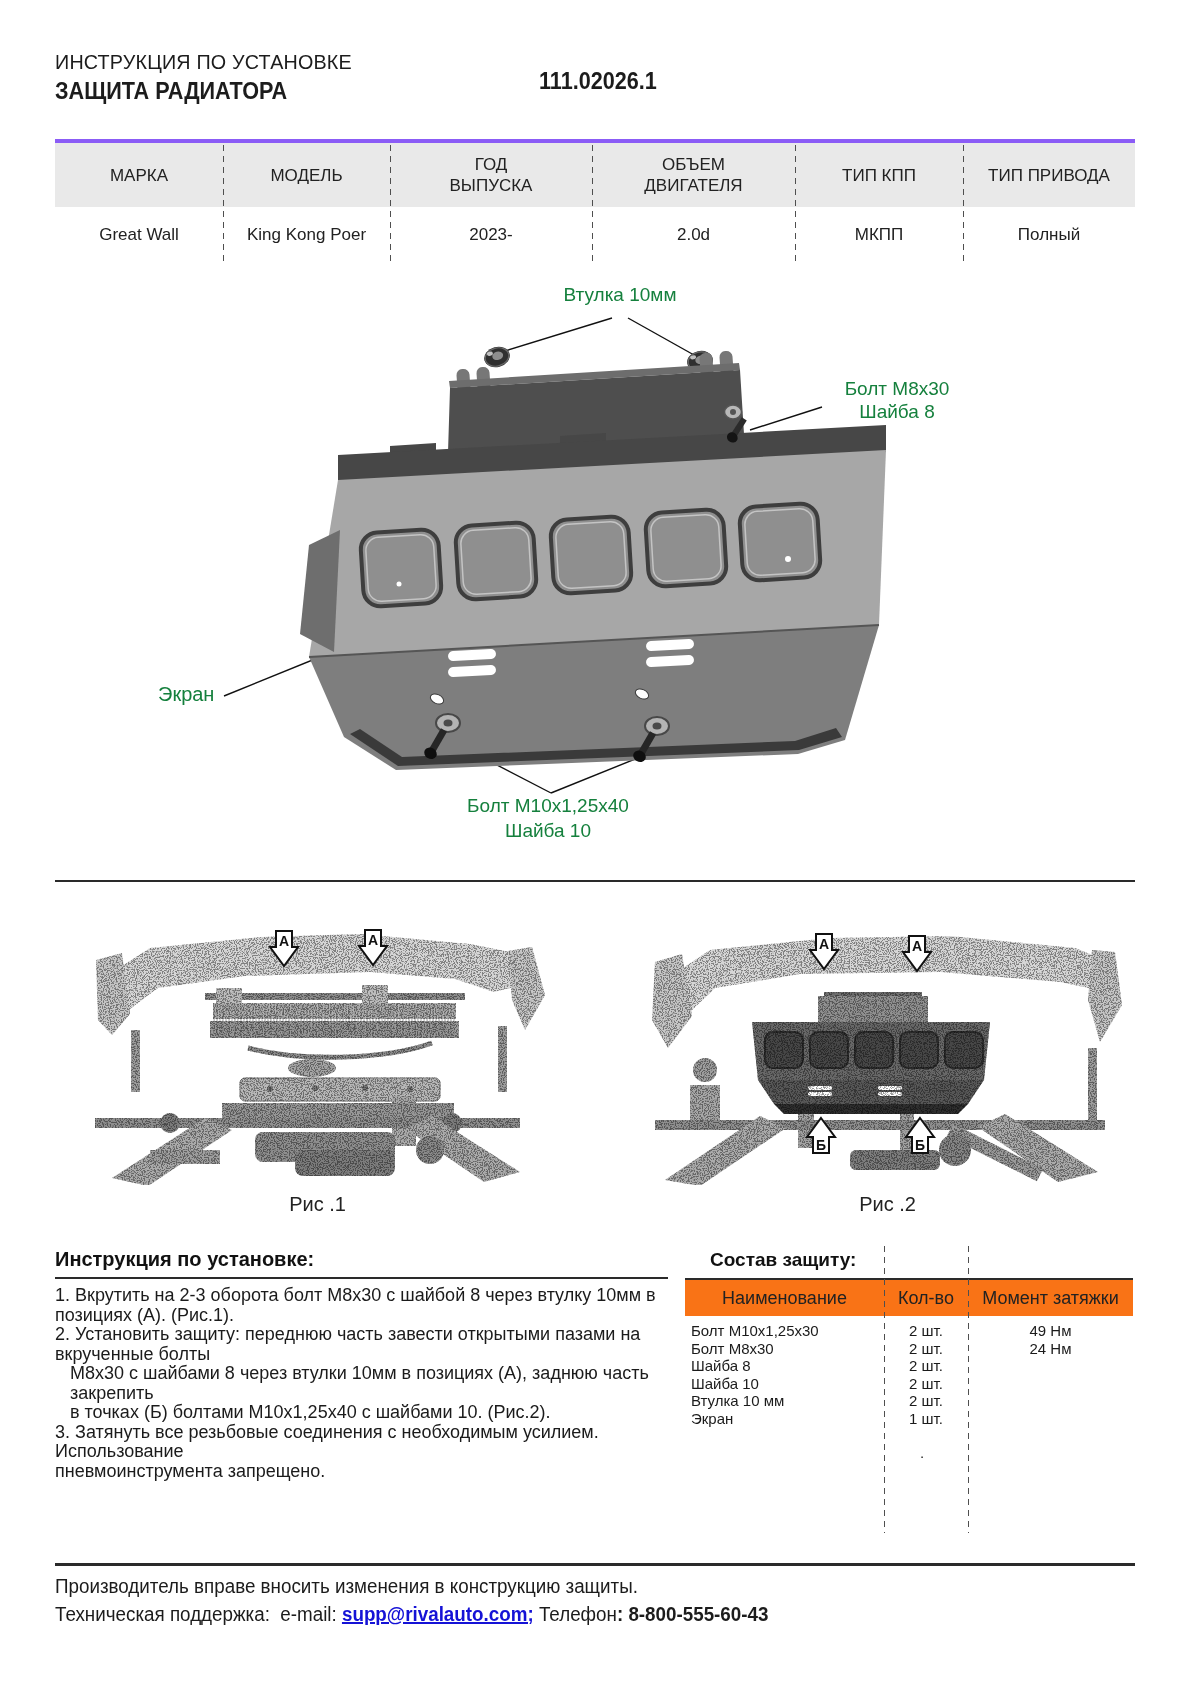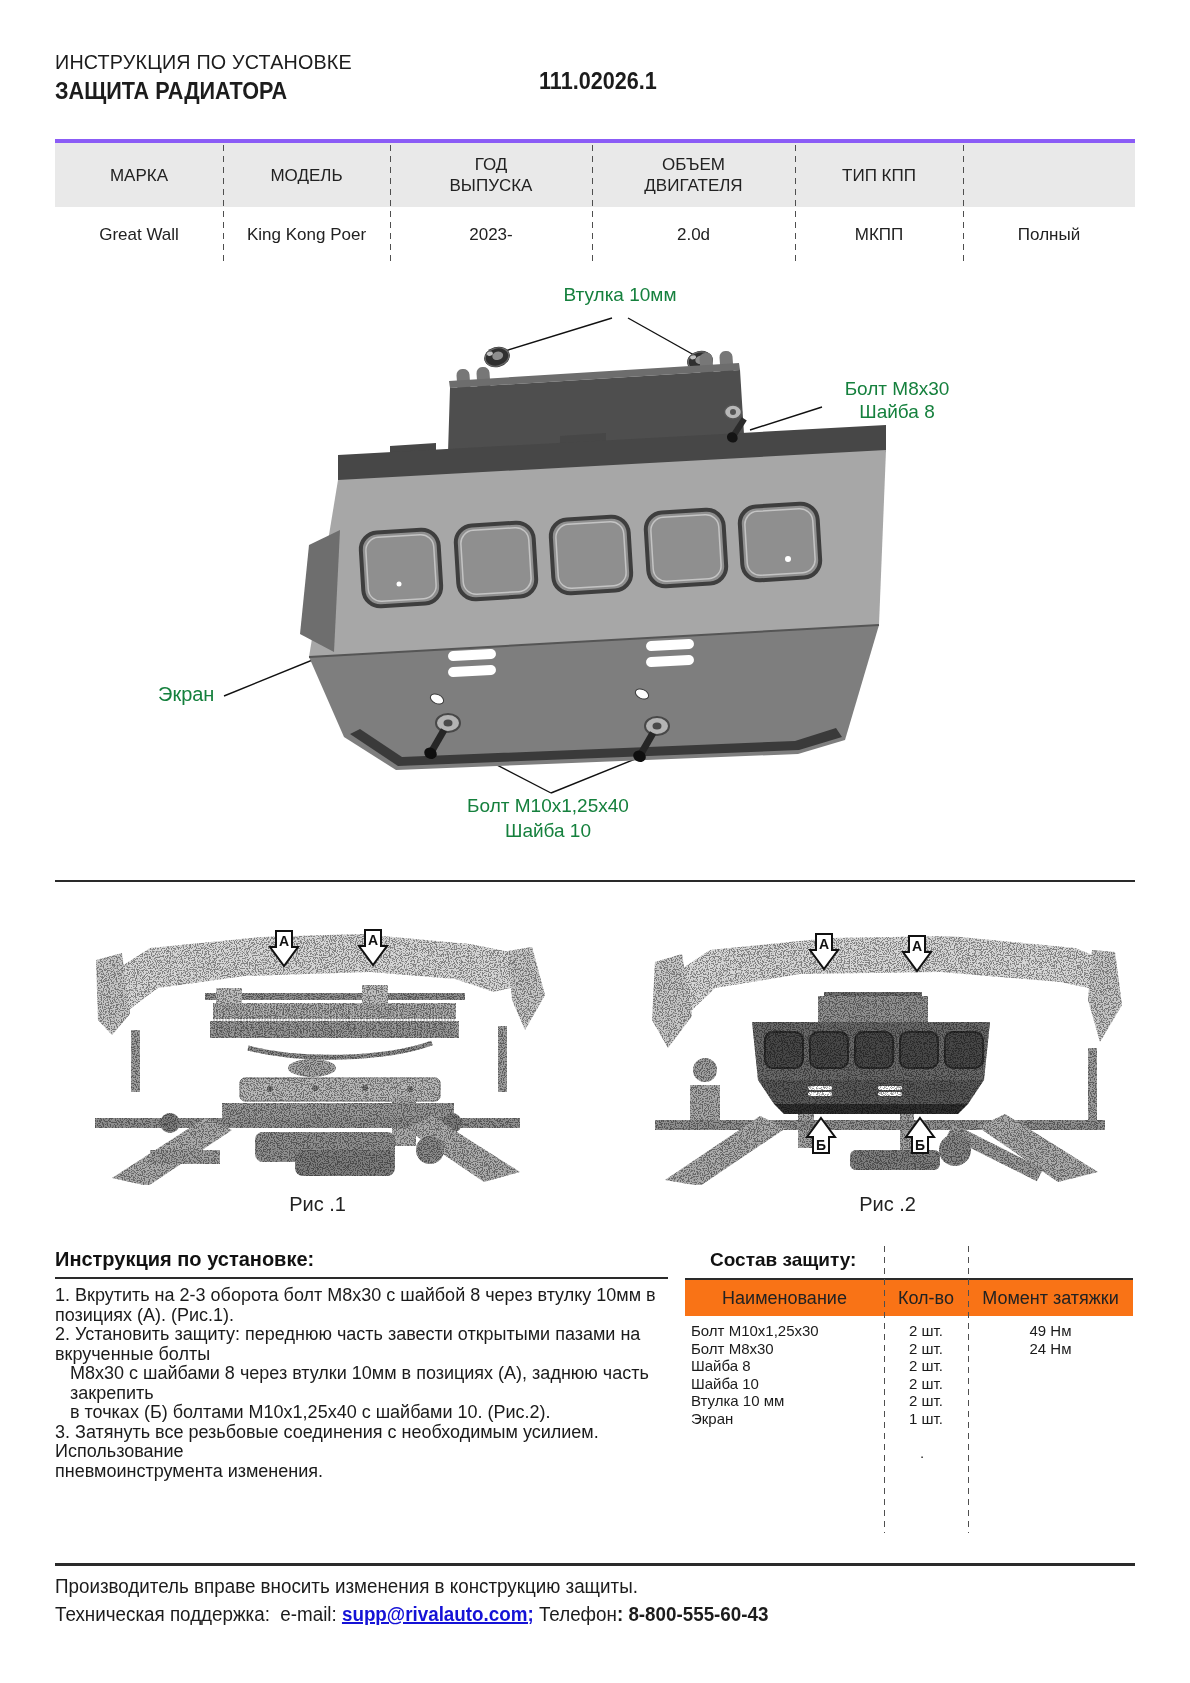--- a/index.html
+++ b/index.html
@@ -67,20 +67,21 @@
 
   <div class="abs vtable">
     <div class="vrow vhead">
         <div class="vth" style="width: 168px;">МАРКА</div>
         <div class="vth" style="width: 167px;">МОДЕЛЬ</div>
         <div class="vth" style="width: 202px;">ГОД
 ВЫПУСКА</div>
         <div class="vth" style="width: 203px;">ОБЪЕМ
 ДВИГАТЕЛЯ</div>
         <div class="vth" style="width: 168px;">ТИП КПП</div>
+        <div class="vth" style="width: 172px;">ТИП ПРИВОДА</div>
       </div>
     <div class="vrow vdata">
         <div class="vtd" style="width: 168px;">Great Wall</div>
         <div class="vtd" style="width: 167px;">King Kong Poer</div>
         <div class="vtd" style="width: 202px;">2023-</div>
         <div class="vtd" style="width: 203px;">2.0d</div>
         <div class="vtd" style="width: 168px;">МКПП</div>
         <div class="vtd" style="width: 172px;">Полный</div>
       </div>
   <div class="vdash" style="left: 168px;"></div>
@@ -319,21 +320,21 @@
   <div class="abs caption" style="left:640px;top:1193px;width:495px;">Рис .2</div>
 
   <div class="abs sec-title" style="left:55px;top:1248px;">Инструкция по установке:</div>
   <div class="abs rule" style="left:55px;top:1277px;width:613px;height:2px;"></div>
   <div class="abs ilist">
       <div class="iline">1. Вкрутить на 2-3 оборота болт М8х30 с шайбой 8 через втулку 10мм в позициях (А). (Рис.1).</div>
       <div class="iline">2. Установить защиту: переднюю часть завести открытыми пазами на вкрученные болты</div>
       <div class="iline ind">М8х30 с шайбами 8 через втулки 10мм в позициях (А), заднюю часть закрепить</div>
       <div class="iline ind">в точках (Б) болтами М10х1,25х40 с шайбами 10. (Рис.2).</div>
       <div class="iline">3. Затянуть все резьбовые соединения с необходимым усилием. Использование</div>
-      <div class="iline">пневмоинструмента изменения.</div>
+      <div class="iline">пневмоинструмента запрещено.</div>
     </div>
 
   <div class="abs sec-title" style="left:710px;top:1249px;font-size:19px;">Состав защиту:</div>
   <div class="abs rule" style="left:685px;top:1278px;width:448px;height:2px;"></div>
   <div class="abs phead">
     <div class="pcol" style="width:199px;">Наименование</div>
     <div class="pcol" style="width:84px;">Кол-во</div>
     <div class="pcol" style="width:165px;">Момент затяжки</div>
   </div>
   <div class="pdash" style="left:884px;"></div>

